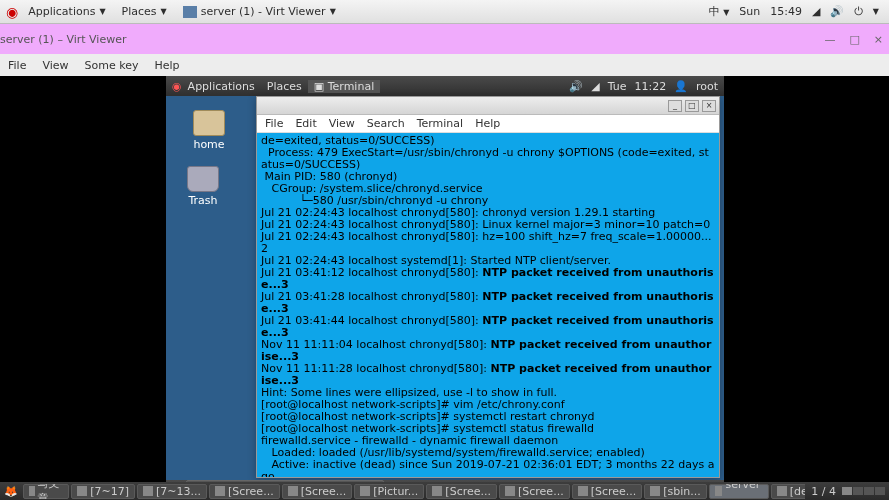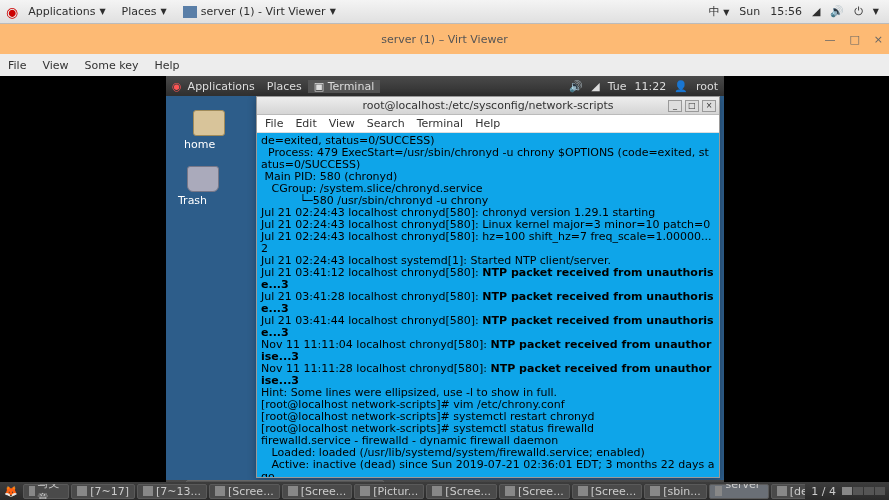--- a/index.html
+++ b/index.html
@@ -3,31 +3,31 @@
 <meta charset="utf-8">
 <style>
 *{margin:0;padding:0;box-sizing:border-box;font-family:"DejaVu Sans",sans-serif;font-size:11px}
 body{width:889px;height:500px;background:#ededed;overflow:hidden}
 .top-panel{height:24px;background:linear-gradient(#f4f4f4,#e0e0e0);border-bottom:1px solid #bbb;display:flex;align-items:center;padding:0 6px;color:#2e2e2e}
 .top-panel .menu-item{padding:0 8px;display:flex;align-items:center;gap:4px}
 .top-panel .spacer{flex:1}
 .tp-right{display:flex;align-items:center;gap:10px;padding-right:4px}
 .arrow{font-size:8px}
 .app-win{position:absolute;top:24px;left:0;right:0;bottom:18px;background:#ededed;display:flex;flex-direction:column}
-.app-titlebar{height:30px;background:#fdba74;display:flex;align-items:center;justify-content:center;color:#555;position:relative}
+.app-titlebar{height:30px;background:#f0abfc;display:flex;align-items:center;justify-content:flex-start;color:#555;position:relative}
 .app-titlebar .btns{position:absolute;right:6px;display:flex;gap:14px;color:#666}
 .app-menubar{height:22px;display:flex;align-items:center;padding:0 8px;gap:16px;color:#333}
 .vm-desktop{flex:1;background:#000;position:relative}
 .vm-inner{position:absolute;left:166px;top:0;width:558px;height:420px;background:#eaeef3}
 .vm-panel{height:20px;background:linear-gradient(#4a4a4a,#2f2f2f);display:flex;align-items:center;color:#ddd;font-size:10px;padding:0 6px}
 .vm-panel .menu-item{padding:0 6px}
 .vm-panel .spacer{flex:1}
 .vm-panel .right{display:flex;gap:8px;align-items:center}
 .vm-surface{position:absolute;top:20px;left:0;right:0;bottom:16px;background:#2d5d8a}
-.desk-icon{position:absolute;width:50px;text-align:left;color:#fff;font-size:9px}
+.desk-icon{position:absolute;width:50px;text-align:center;color:#fff;font-size:9px}
 .desk-icon .ic{width:32px;height:26px;margin:0 auto 2px;background:#d8c49a;border-radius:3px;border:1px solid #a08b5a}
 .desk-icon.trash .ic{background:#aab;border-radius:3px 3px 6px 6px;border:1px solid #778}
 .term-win{position:absolute;left:90px;top:0;right:4px;bottom:2px;background:#fff;border:1px solid #999;box-shadow:0 2px 8px rgba(0,0,0,.3);display:flex;flex-direction:column}
 .term-title{height:18px;background:linear-gradient(#ededed,#d5d5d5);display:flex;align-items:center;justify-content:center;color:#333;font-size:10px;position:relative;border-bottom:1px solid #bbb}
 .term-title .wbtns{position:absolute;right:3px;display:flex;gap:3px}
 .term-title .wbtn{width:14px;height:12px;background:#ddd;border:1px solid #999;font-size:8px;line-height:10px;text-align:center}
 .term-menu{height:18px;display:flex;align-items:center;gap:12px;padding:0 8px;font-size:10px;color:#333;border-bottom:1px solid #ddd}
 .term-body{flex:1;background:#0ea5e9;color:#000;font-family:"DejaVu Sans Mono",monospace;font-size:10px;line-height:12px;padding:2px 4px;overflow:hidden;white-space:pre-wrap;word-break:break-all}
 .term-body .b{font-weight:bold}
 .vm-taskbar{position:absolute;left:0;right:0;bottom:0;height:16px;background:linear-gradient(#4a4a4a,#2f2f2f);display:flex;align-items:center;color:#ccc;font-size:9px;padding:0 6px}
@@ -53,21 +53,21 @@
     </div>
   <div class="menu-item" style="">
       <span style="width:14px;height:12px;background:#5a7fa8;display:inline-block"></span>
       <span>server (1) - Virt Viewer</span>
       <span class="arrow">▼</span>
     </div>
   <div class="spacer"></div>
   <div class="tp-right">
     <span><span>中</span> <span class="arrow">▼</span></span>
     <span>Sun</span>
-    <span>15:56</span>
+    <span>15:49</span>
     <span>◢</span>
     <span>🔊</span>
     <span>⏻</span>
     <span class="arrow">▼</span>
   </div>
 </div>
 
 <div class="app-win">
   <div class="app-titlebar">
     <span>server (1) – Virt Viewer</span>
@@ -107,21 +107,20 @@
           <div class="ic"></div>
           <div>home</div>
         </div>
         <div class="desk-icon trash" style="left:12px;top:70px">
           <div class="ic"></div>
           <div>Trash</div>
         </div>
 
         <div class="term-win">
           <div class="term-title">
-            <span>root@localhost:/etc/sysconfig/network-scripts</span>
             <div class="wbtns">
               <span class="wbtn">_</span>
               <span class="wbtn">□</span>
               <span class="wbtn">×</span>
             </div>
           </div>
           <div class="term-menu">
             <span>File</span>
             <span>Edit</span>
             <span>View</span>

